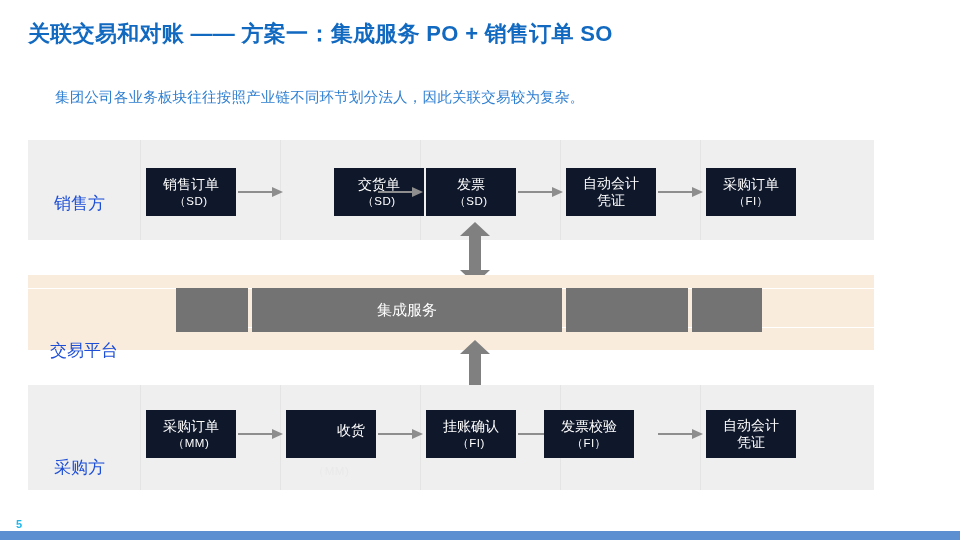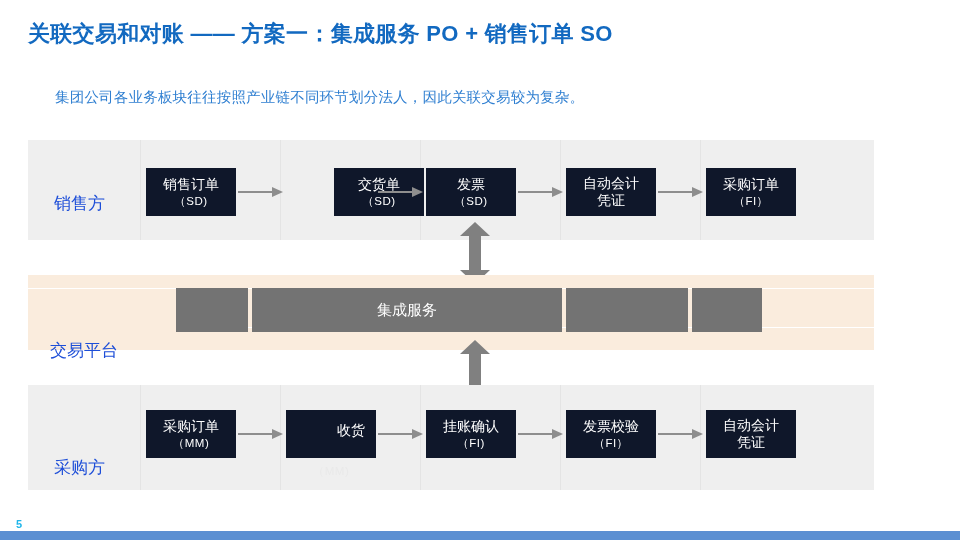--- a/index.html
+++ b/index.html
@@ -339,21 +339,21 @@
 
 <div class="pbox" style="left:426px; top:410px;align-items:center;">
   <span class="main">挂账确认</span>
   <span class="sub">（FI)</span>
 </div>
 <div class="harrow" style="left:518px; top:428px;">
   <span class="shaft"></span>
     <span class="head"></span>
 </div>
 
-<div class="pbox" style="left:566px; top:410px;">
+<div class="pbox" style="left:544px; top:410px;">
   <span class="main">发票校验</span>
   <span class="sub">（FI）</span>
 </div>
 <div class="harrow" style="left:658px; top:428px;">
   <span class="shaft"></span>
     <span class="head"></span>
 </div>
 
 <div class="pbox" style="left:706px; top:410px;">
   <span class="main">自动会计</span>

